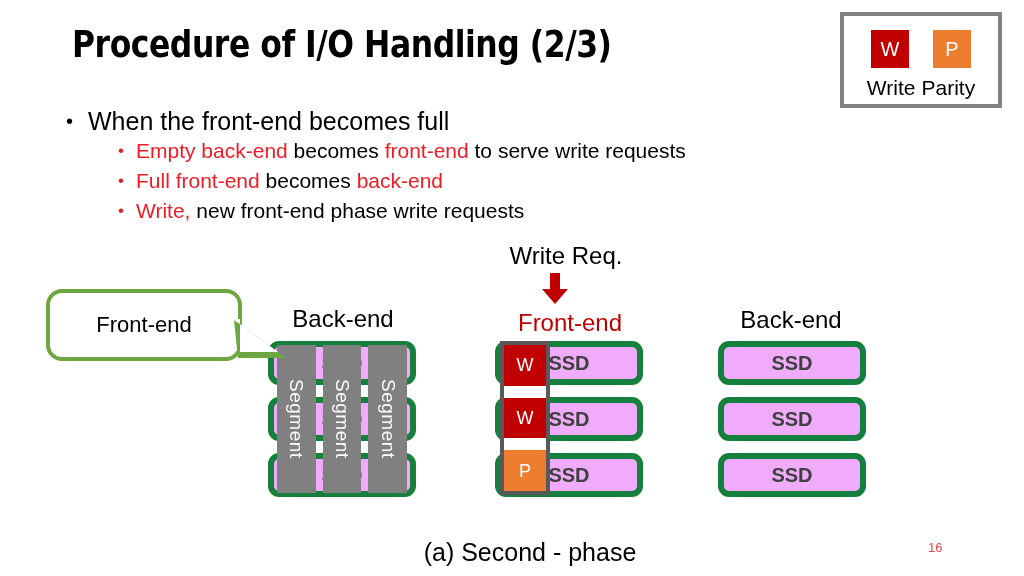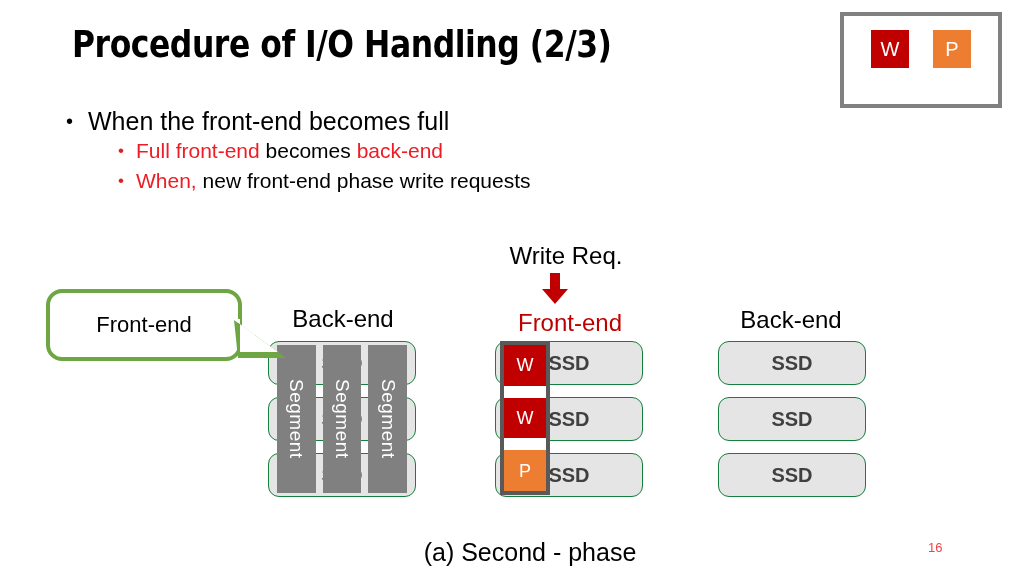--- a/index.html
+++ b/index.html
@@ -128,23 +128,23 @@
     position: absolute;
     left: 540px;
     top: 273px;
     width: 30px;
     height: 32px;
   }
 
   
   .ssd-box {
     position: absolute;
-    border: 1px solid #15803d;
+    border: 6px solid #15803d;
     border-radius: 11px;
-    background: #e5e5e5;
+    background: #f0abfc;
     box-sizing: border-box;
     display: flex;
     align-items: center;
     justify-content: center;
     font-size: 20px;
     font-weight: bold;
     color: #404040;
   }
 
   
@@ -244,26 +244,31 @@
 </head>
 <body>
 
 <div id="slide-title">Procedure of I/O Handling (2/3)</div>
 
 <div id="legend-box">
   <div class="legend-row">
     <div class="legend-chip" style="background:#C00000">W</div>
     <div class="legend-chip" style="background:#ED7D31">P</div>
   </div>
+  <div class="legend-labels">
+    <span>Write</span>
+    <span>Parity</span>
+  </div>
 </div>
 
 <div id="bullet-block">
   <div class="bullet-l1"><span>When the front-end becomes full</span></div>
+  <div class="bullet-l2"><span class="sub-slot"><span class="red">Empty back-end</span><span> becomes </span><span class="red">front-end</span><span> to serve write requests</span></span></div>
   <div class="bullet-l2"><span class="sub-slot"><span class="red">Full front-end</span><span> becomes </span><span class="red">back-end</span></span></div>
-  <div class="bullet-l2"><span class="sub-slot"><span class="red">When,</span><span> new front-end phase write requests</span></span></div>
+  <div class="bullet-l2"><span class="sub-slot"><span class="red">Write,</span><span> new front-end phase write requests</span></span></div>
 </div>
 
 <div id="label-write-req">Write Req.</div>
 <svg id="write-req-arrow" viewBox="0 0 30 32">
   <polygon points="10,0 20,0 20,16 28,16 15,31 2,16 10,16" fill="#C00000"></polygon>
 </svg>
 
 <div class="col-title" style="left:258px; top:305px; width:170px;">Back-end</div>
 <div class="col-title" style="left:485px; top:309px; width:170px; color:#C00000;">Front-end</div>
 <div class="col-title" style="left:706px; top:306px; width:170px;">Back-end</div>

